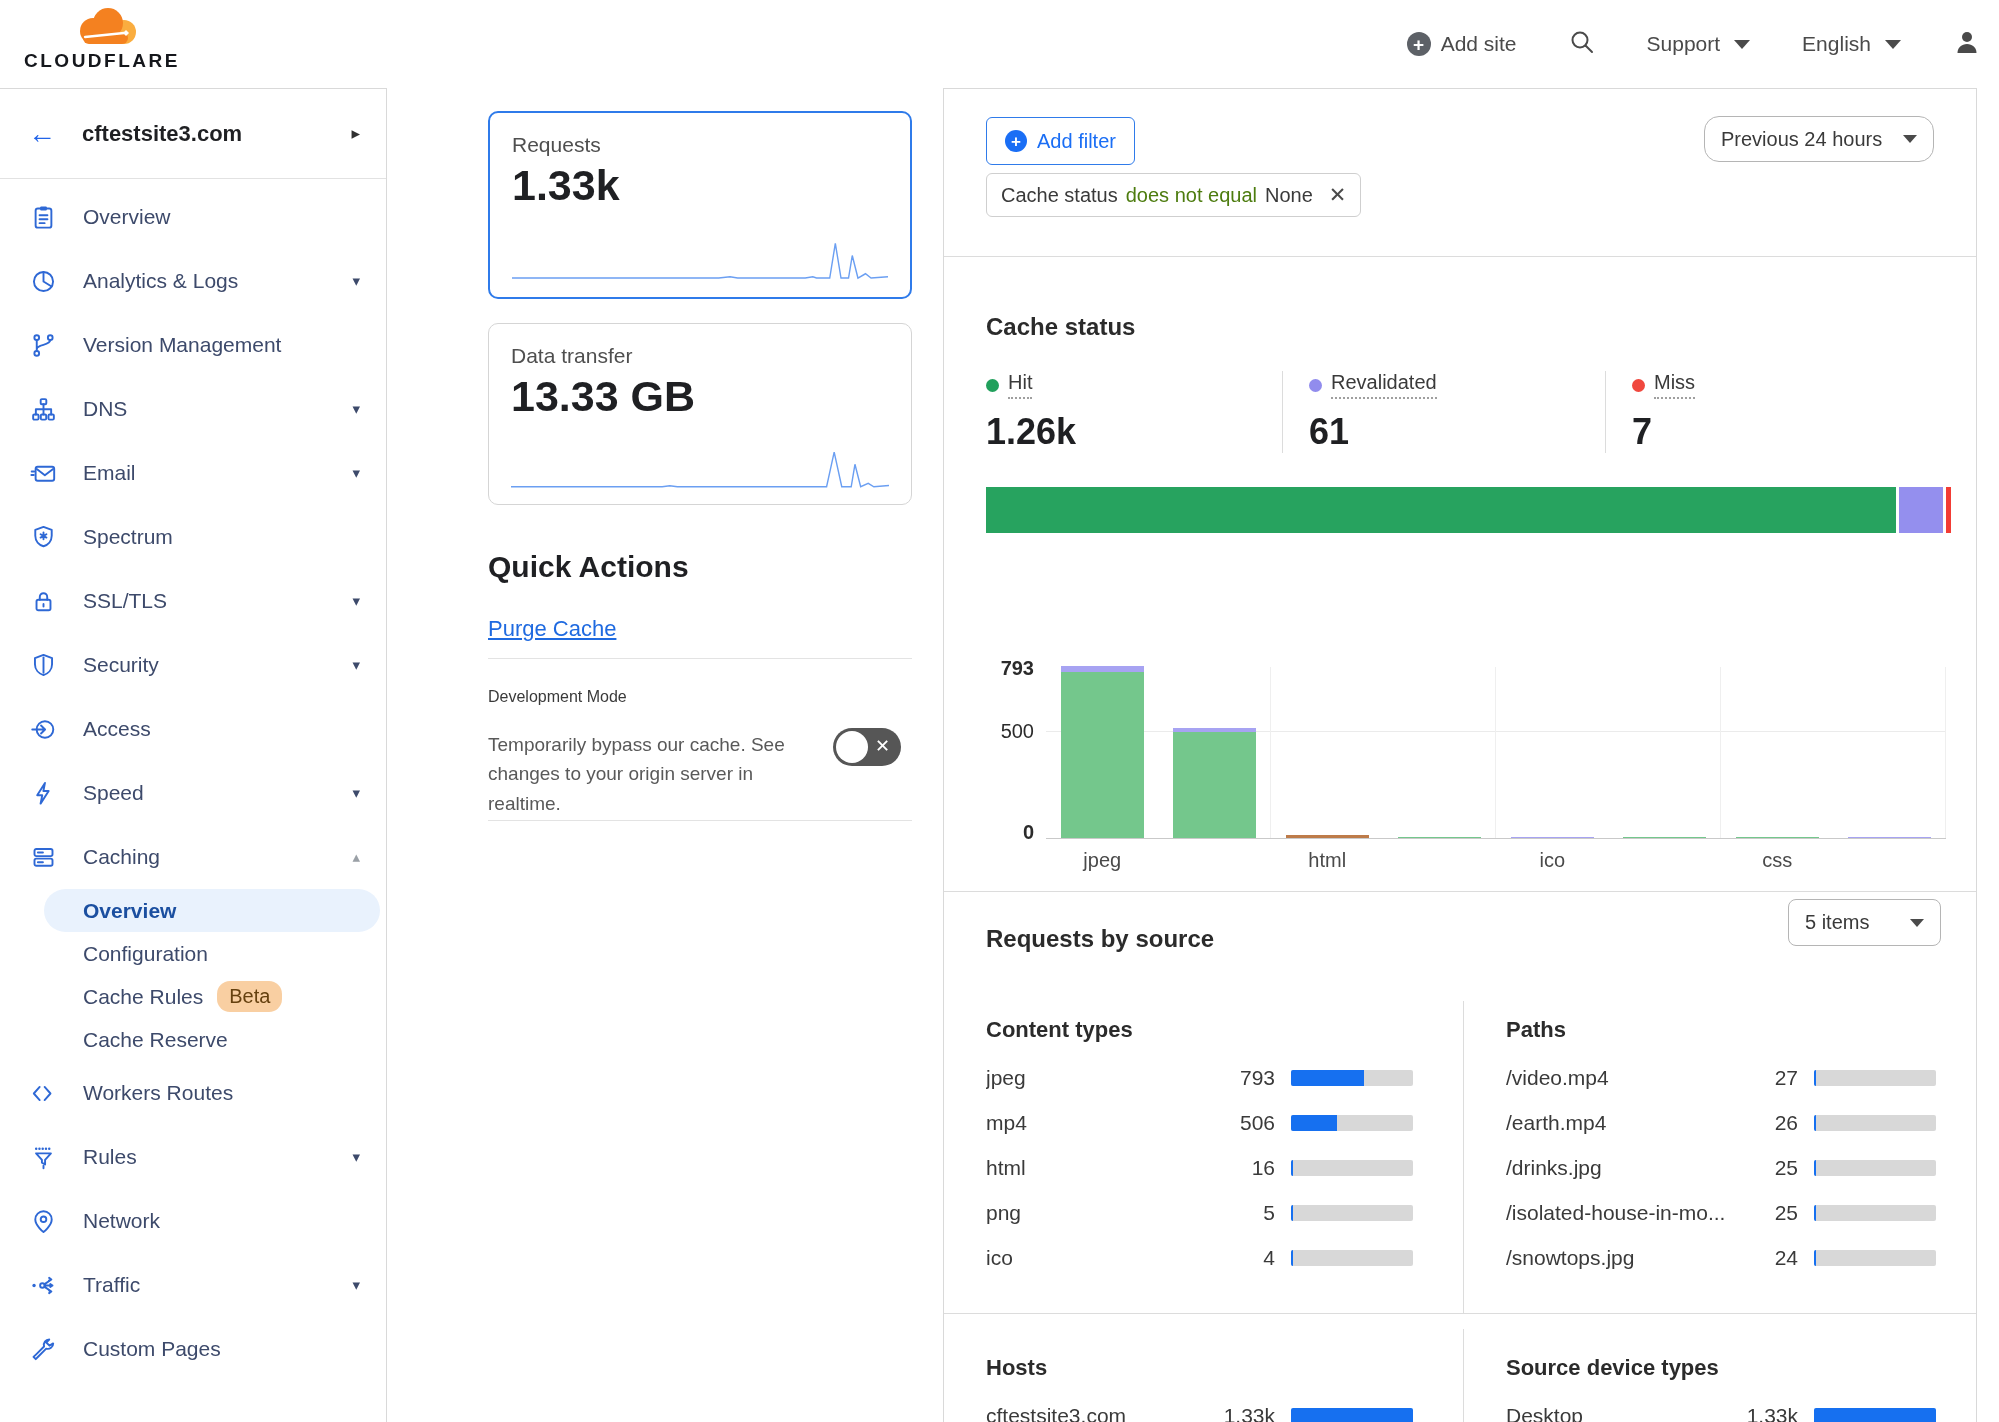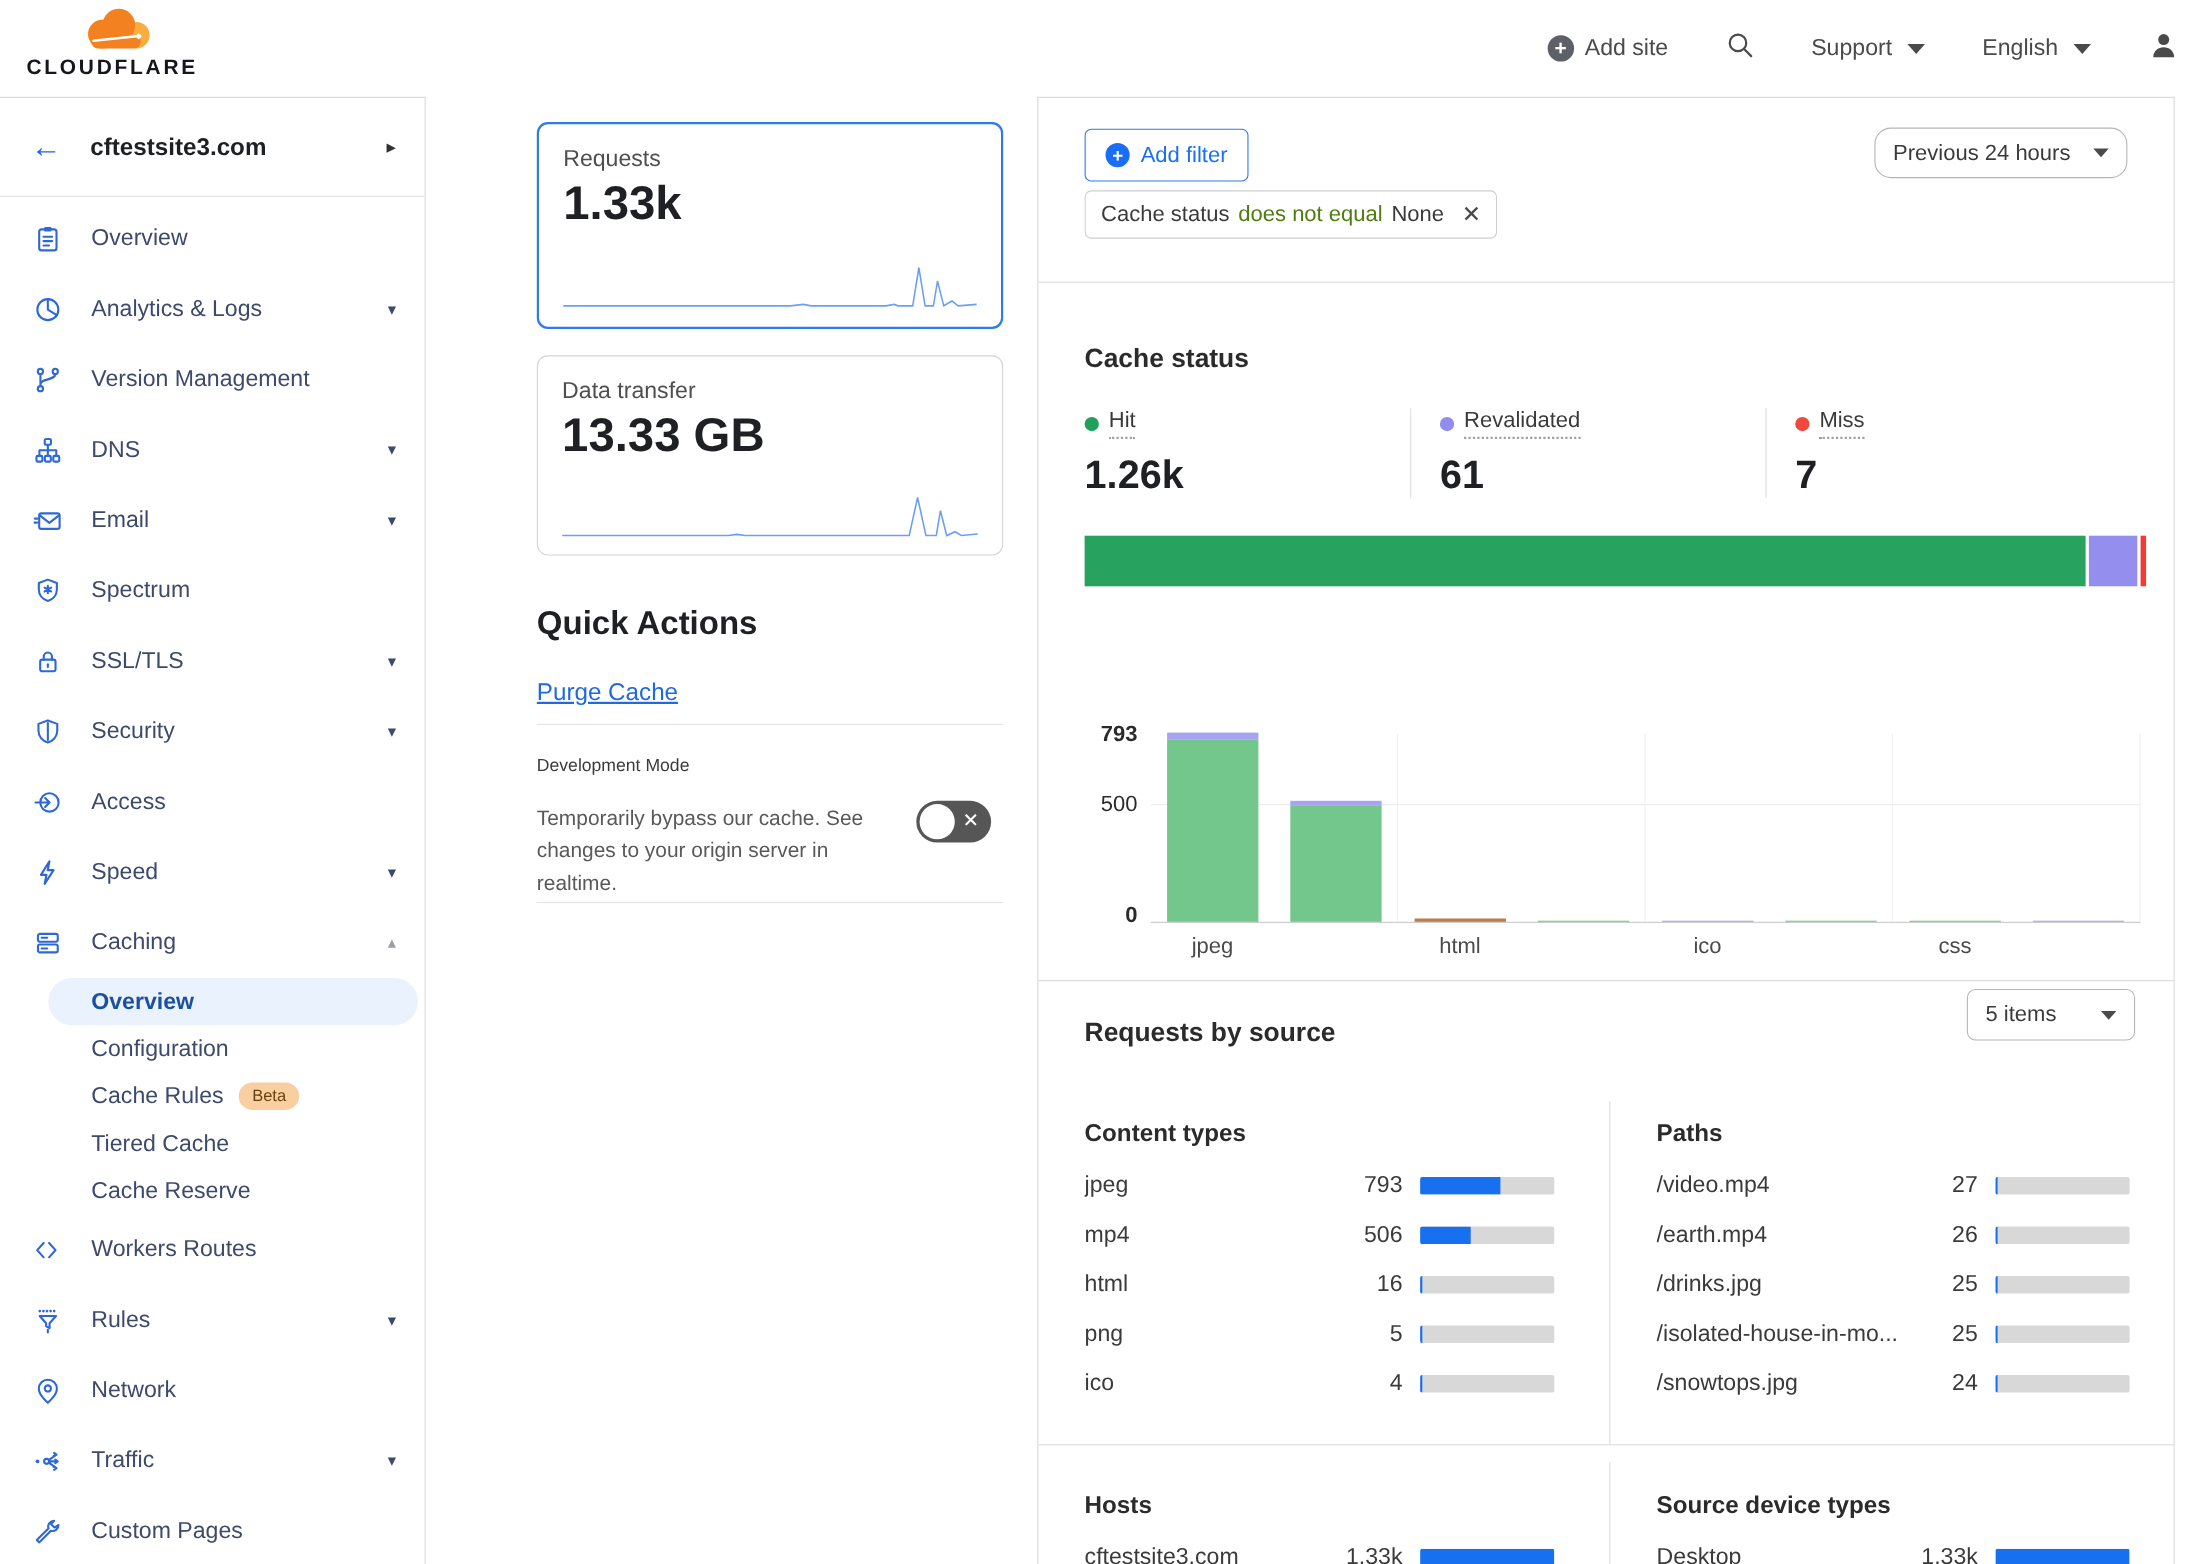--- a/index.html
+++ b/index.html
@@ -23,21 +23,21 @@
   .back-arrow { color:#2264e8; font-size:28px; line-height:1; cursor:pointer; }
   .site-name { font-size:22px; font-weight:700; color:#1f2023; margin-left:26px; flex:1; }
   .site-caret { color:#303030; font-size:17px; cursor:pointer; }
   .side-menu { padding-top:6px; }
   .side-item { display:flex; align-items:center; height:64px; padding:0 26px 0 30px; font-size:21px; color:#3d4a6b; cursor:pointer; }
   .side-item .ic { width:27px; height:27px; margin-right:26px; flex:0 0 27px; }
   .side-item .ic svg { width:100%; height:100%; }
   .side-item .chev { margin-left:auto; font-size:15px; color:#3d4a6b; }
   .sub-item { display:flex; align-items:center; height:43px; margin:0 6px 0 44px; padding-left:39px; font-size:21px; color:#3d4a6b; border-radius:22px; cursor:pointer; }
   .sub-item.selected { background:#e9f2fd; font-weight:700; color:#1b4fa0; }
-  .badge-beta { margin-left:14px; background:#f9cfa2; color:#66410f; font-size:15px; font-weight:400; padding:4px 12px; border-radius:13px; }
+  .badge-beta { margin-left:14px; background:#f9cfa2; color:#66410f; font-size:20px; font-weight:400; padding:4px 12px; border-radius:13px; }
 
   
   .middle { position:absolute; left:387px; top:88px; width:556px; bottom:0; }
   .card { position:absolute; left:101px; width:424px; border:1px solid #d5d5d5; border-radius:10px; background:#fff; padding:20px 22px; cursor:pointer; }
   .card.selected { border:2px solid #2f7bea; }
   .card-title { font-size:21px; color:#4f4f4f; }
   .card-value { font-size:43px; font-weight:700; color:#1f2023; margin-top:4px; }
   .spark { position:absolute; left:22px; right:22px; bottom:12px; height:52px; }
   .qa-title { position:absolute; left:101px; top:462px; font-size:30px; font-weight:700; color:#1f2023; }
   .purge-link { position:absolute; left:101px; top:528px; font-size:22px; color:#1f6ae0; text-decoration:underline; cursor:pointer; }
@@ -244,23 +244,20 @@
           <span>Overview</span>
         </div>
         <div class="sub-item">
           <span>Configuration</span>
         </div>
         <div class="sub-item">
           <span>Cache Rules</span>
           <span class="badge-beta">Beta</span>
         </div>
         <div class="sub-item">
-          <span>Tiered Cache</span>
-        </div>
-        <div class="sub-item">
           <span>Cache Reserve</span>
         </div>
         <div class="side-item">
           <span class="ic"><svg class="icon-stroke" viewBox="0 0 24 24">
               <path d="M8.6 6.2L3.4 12l5.2 5.8M13 6.2l5.2 5.8L13 17.8"></path>
             </svg></span>
           <span>Workers Routes</span>
         </div>
         <div class="side-item">
           <span class="ic"><svg class="icon-stroke" viewBox="0 0 24 24">

